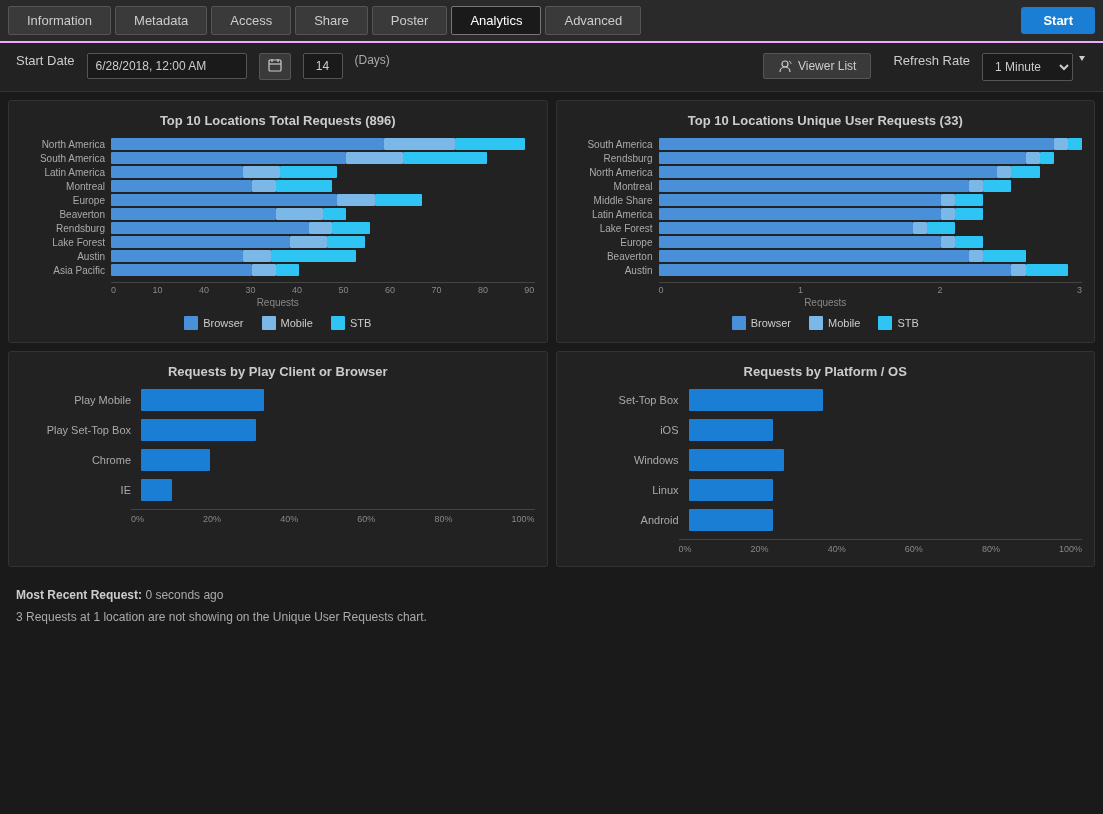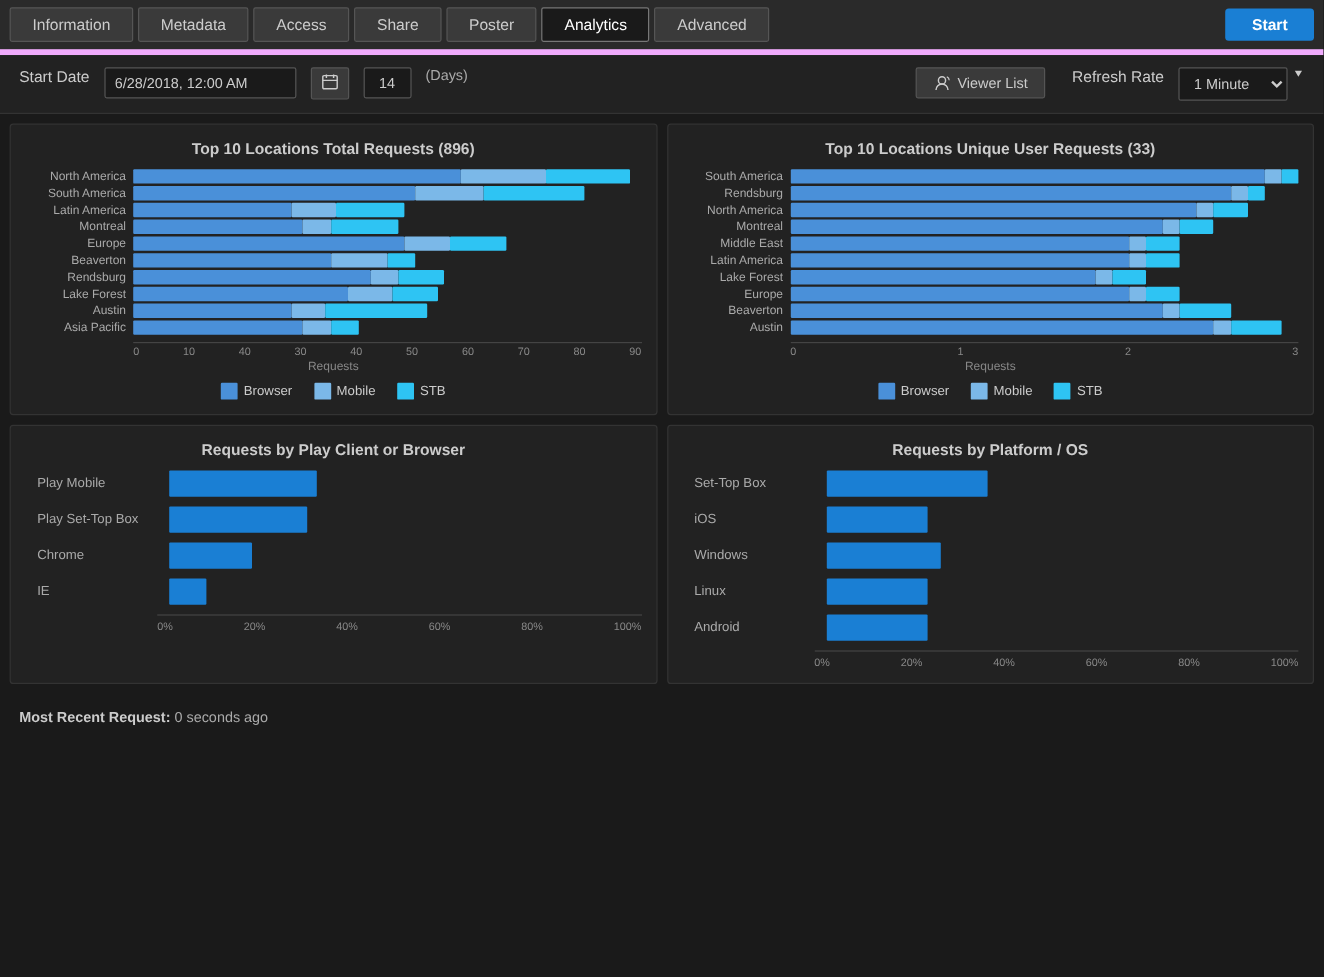--- a/index.html
+++ b/index.html
@@ -11,21 +11,21 @@
       width: 1103px;
       min-height: 814px;
     }
     
     .tab-bar {
       background: #2a2a2a;
       display: flex;
       align-items: center;
       padding: 6px 8px;
       gap: 4px;
-      border-bottom: 5px solid #f0abfc;
+      border-bottom: 2px solid #f0abfc;
     }
     .tab {
       padding: 6px 18px;
       background: #3a3a3a;
       color: #ccc;
       border: 1px solid #555;
       cursor: pointer;
       font-size: 13px;
       border-radius: 2px;
     }
@@ -210,20 +210,21 @@
     .v-chart-container {
       padding: 0 10px;
     }
     .v-row {
       display: flex;
       align-items: center;
       margin-bottom: 8px;
     }
     .v-label {
       width: 110px;
+      text-align: right;
       padding-right: 10px;
       color: #aaa;
       font-size: 11px;
       flex-shrink: 0;
     }
     .v-bar-wrap {
       flex: 1;
       background: transparent;
     }
     .v-bar {
@@ -473,21 +474,21 @@
           <div class="h-label">Montreal</div>
           <div class="h-bars">
             <div style="display: flex; height: 12px; align-items: center;">
               <div class="h-bar-seg bar-browser" style="width: 73.3333%; height: 12px;"></div>
               <div class="h-bar-seg bar-mobile" style="width: 3.33333%; height: 12px;"></div>
               <div class="h-bar-seg bar-stb" style="width: 6.66667%; height: 12px;"></div>
             </div>
           </div>
         </div>
         <div class="h-row">
-          <div class="h-label">Middle East</div>
+          <div class="h-label">Middle Share</div>
           <div class="h-bars">
             <div style="display: flex; height: 12px; align-items: center;">
               <div class="h-bar-seg bar-browser" style="width: 66.6667%; height: 12px;"></div>
               <div class="h-bar-seg bar-mobile" style="width: 3.33333%; height: 12px;"></div>
               <div class="h-bar-seg bar-stb" style="width: 6.66667%; height: 12px;"></div>
             </div>
           </div>
         </div>
         <div class="h-row">
           <div class="h-label">Latin America</div>
@@ -647,13 +648,14 @@
         <span>100%</span>
       </div>
   </div>
 
 </div>
 
 <div class="footer-info">
   <div>
     <strong>Most Recent Request:</strong>&nbsp;<span>0 seconds ago</span>
   </div>
+  <div>3 Requests at 1 location are not showing on the Unique User Requests chart.</div>
 </div>
 
 </body></html>

